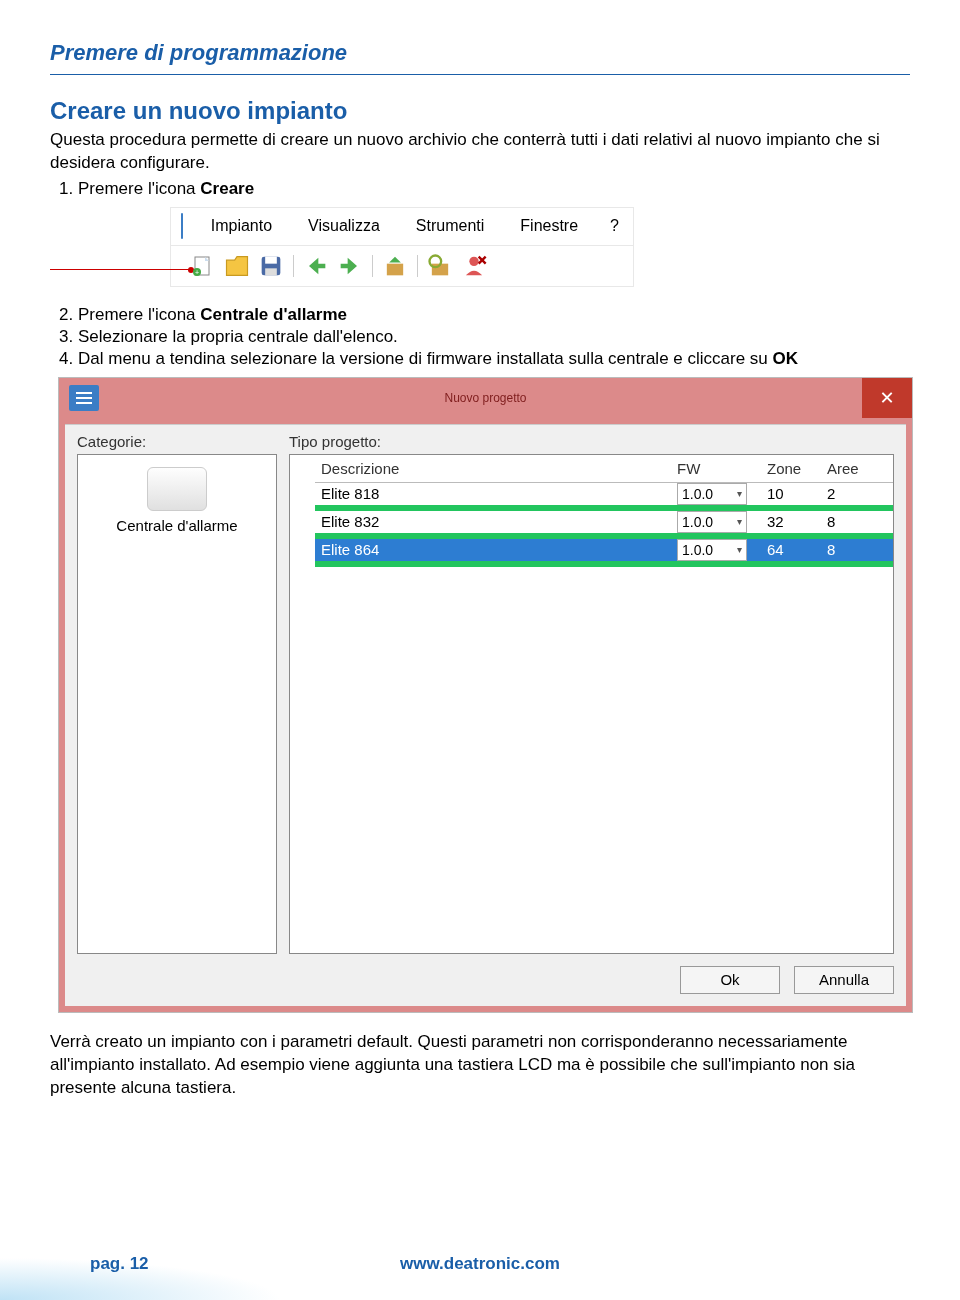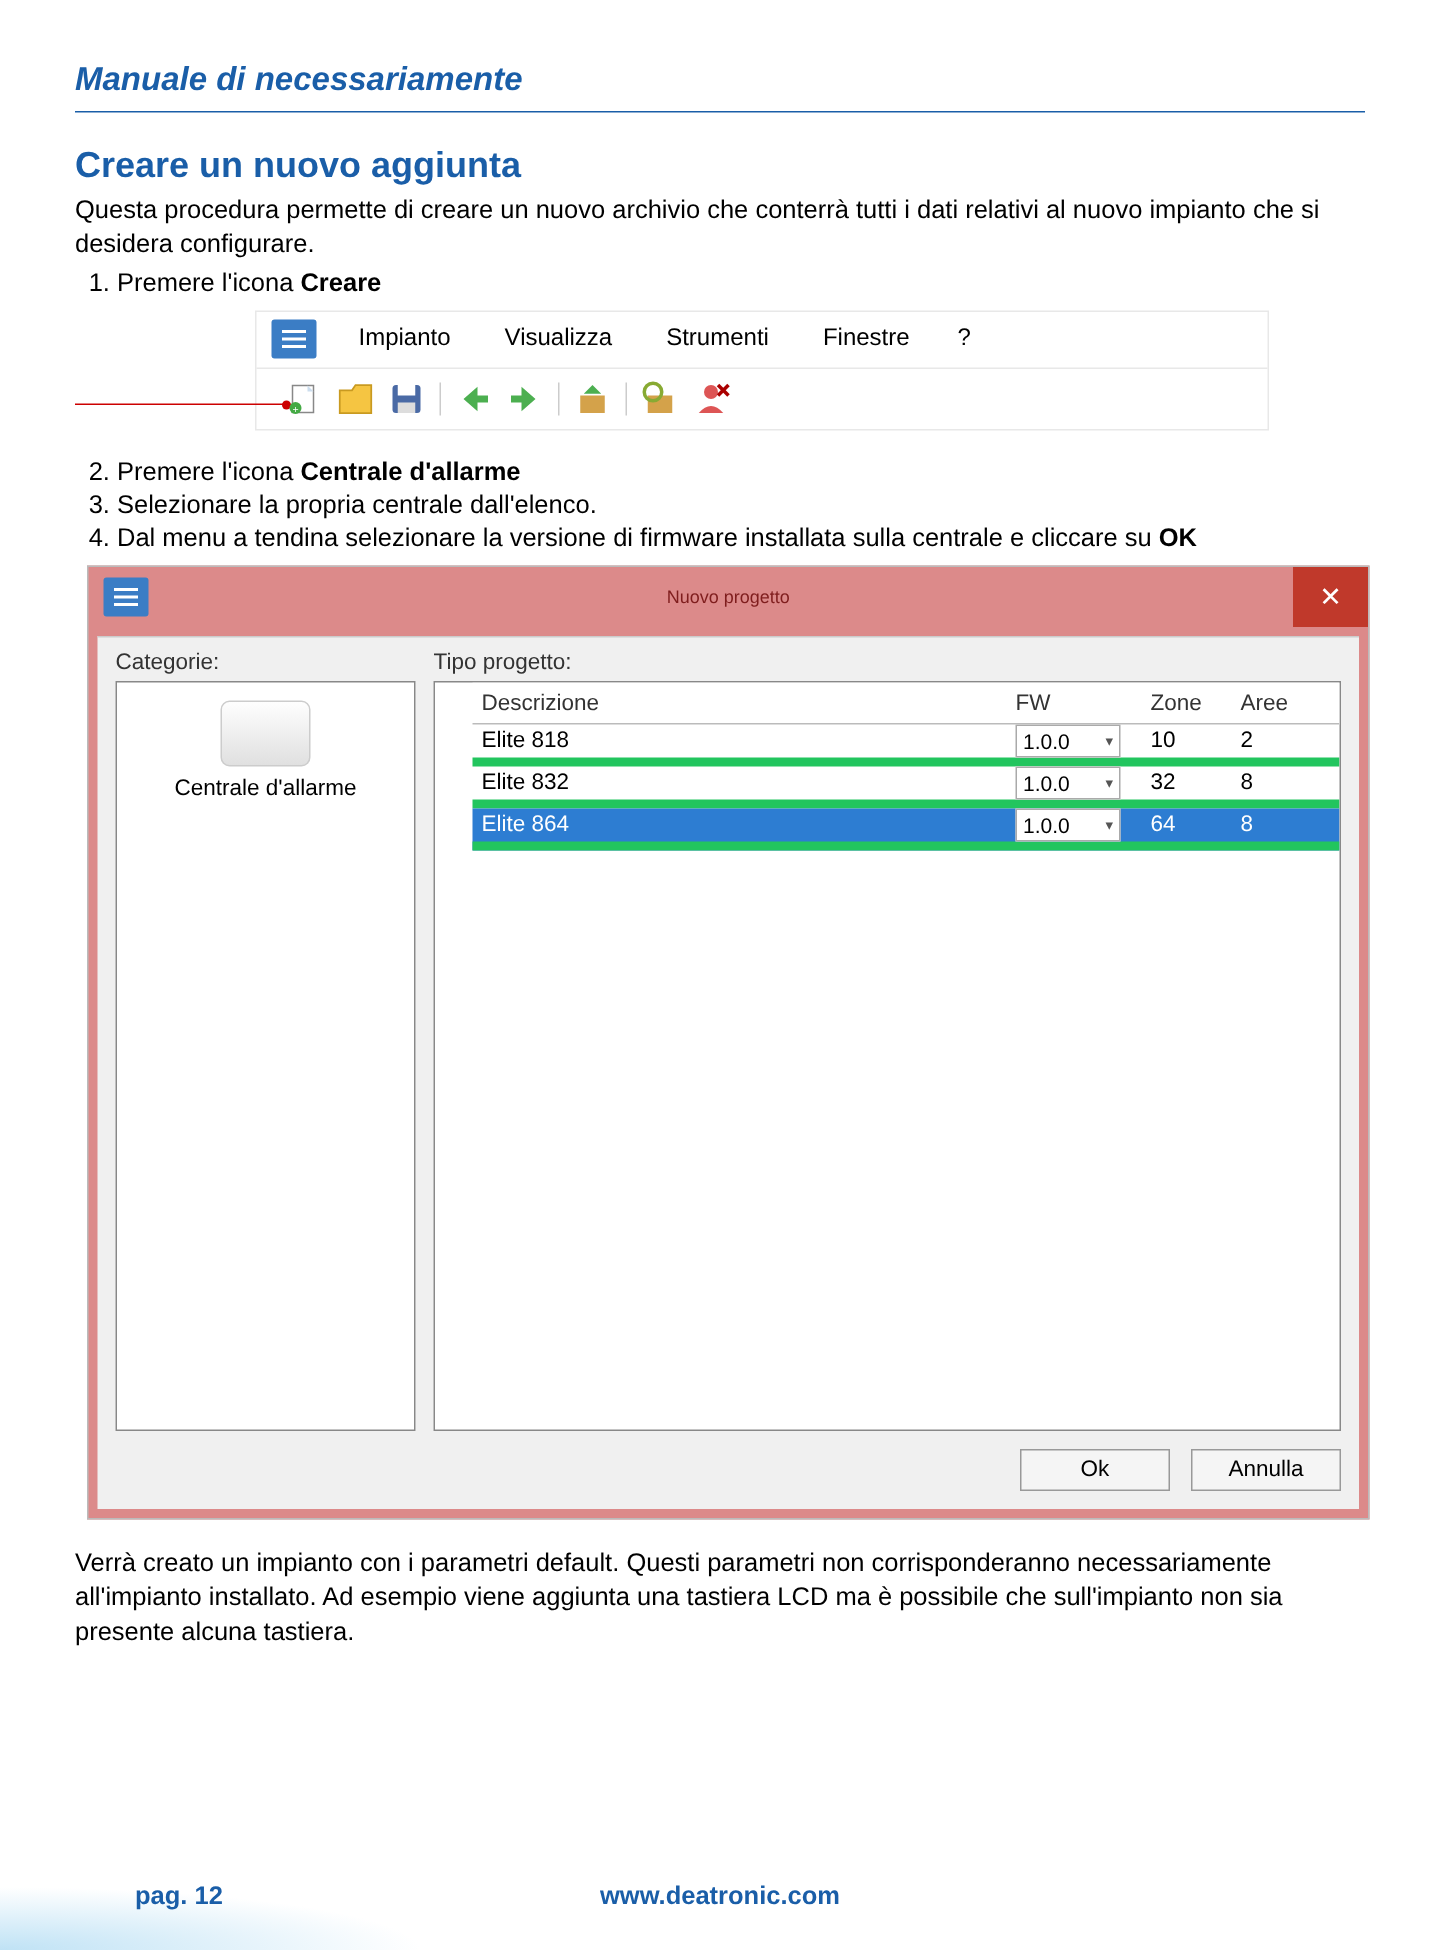--- a/index.html
+++ b/index.html
@@ -46,21 +46,21 @@
     font-size: 17px;
     color: #000;
   }
   .ol-list li { margin-bottom: 2px; }
   .bold { font-weight: bold; }
 
   
   .toolbar-wrap {
     position: relative;
     margin: 8px 0 18px 120px;
-    width: 676px;
+    width: 464px;
   }
   .arrow-line {
     position: absolute;
     left: -120px;
     top: 62px;
     width: 140px;
     height: 1px;
     background: #c00;
   }
   .arrow-dot {
@@ -237,24 +237,24 @@
     position:absolute; bottom:26px; left:0; right:0;
     text-align:center;
     color:#1a5ea8; font-weight:bold; font-size:17px;
   }
 </style>
 </head>
 <body>
 
 <div class="page">
 
-  <h1 class="doc-title">Manuale di necessariamente</h1>
+  <h1 class="doc-title">Premere di programmazione</h1>
   <hr class="hr-top">
 
-  <h2 class="section-title">Creare un nuovo aggiunta</h2>
+  <h2 class="section-title">Creare un nuovo impianto</h2>
   <p class="body-text">Questa procedura permette di creare un nuovo archivio che conterrà tutti i dati relativi al nuovo impianto che si desidera configurare.</p>
 
   <ol class="ol-list">
     <li>
       <span>Premere l'icona </span><span class="bold">Creare</span>
     </li>
   </ol>
 
   <div class="toolbar-wrap">
     <div class="arrow-line"></div>

